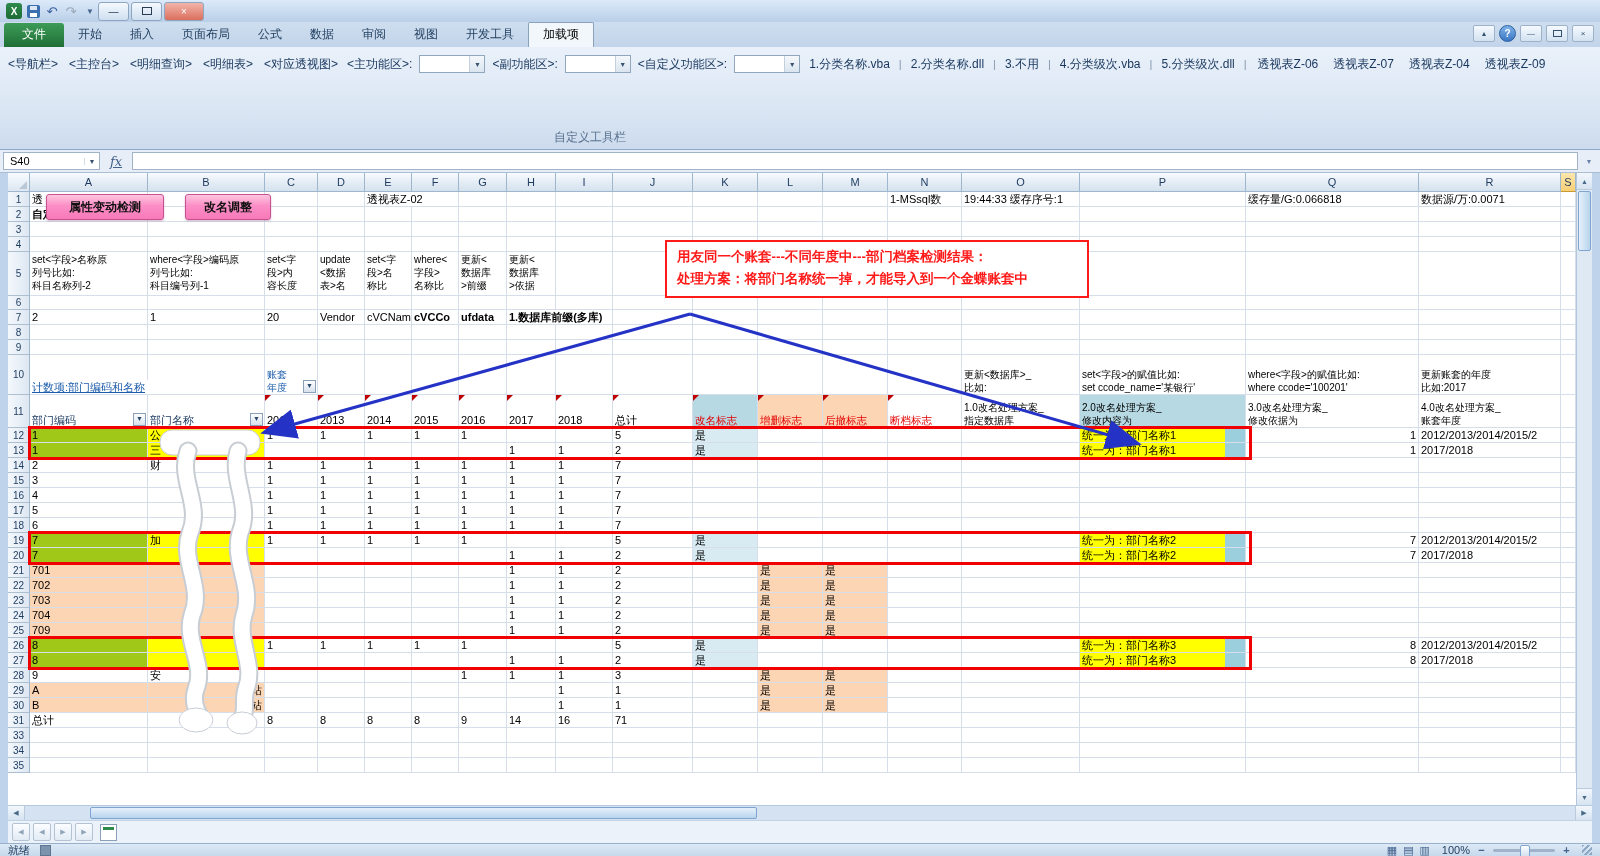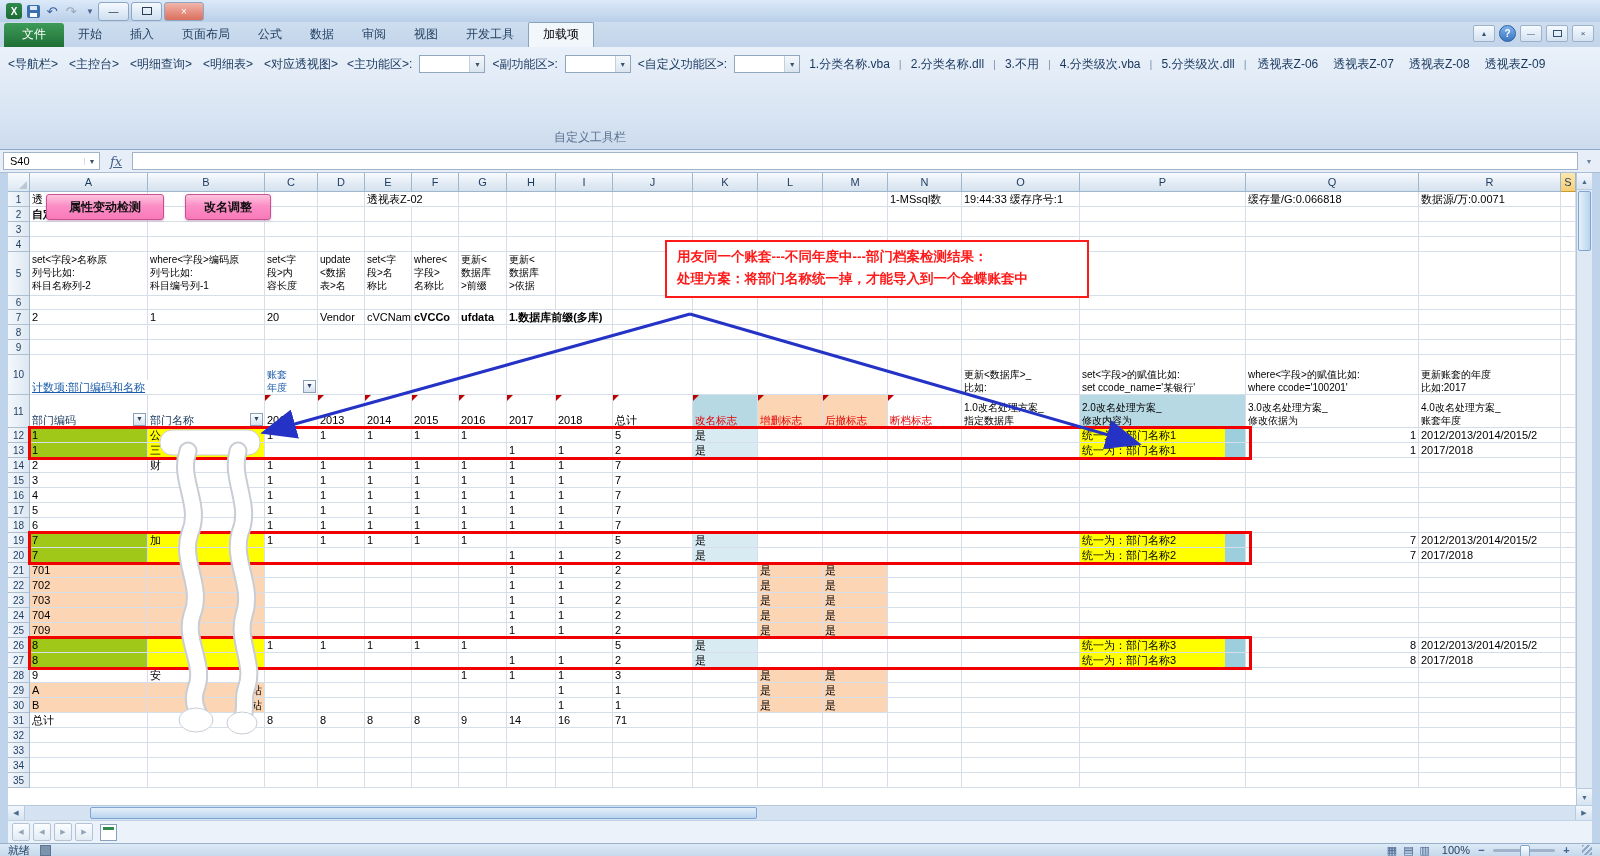--- a/index.html
+++ b/index.html
@@ -209,21 +209,21 @@
         <span class="alink">2.分类名称.dll</span>
         <span class="asep">|</span>
         <span class="alink">3.不用</span>
         <span class="asep">|</span>
         <span class="alink">4.分类级次.vba</span>
         <span class="asep">|</span>
         <span class="alink">5.分类级次.dll</span>
         <span class="asep">|</span>
         <span class="alink pv">透视表Z-06</span>
         <span class="alink pv">透视表Z-07</span>
-        <span class="alink pv">透视表Z-08</span>
+        <span class="alink pv">透视表Z-04</span>
         <span class="alink pv">透视表Z-09</span>
       </div>
     <div class="grouplabel">自定义工具栏</div>
   </div>
 
   <div class="fbar">
     <div class="namebox">
       <span class="nbtext">S40</span>
       <span class="nbarr">▼</span>
     </div>
@@ -1396,42 +1396,20 @@
           <div class="cell" style="width: 65px;"></div>
           <div class="cell" style="width: 65px;"></div>
           <div class="cell" style="width: 74px;"></div>
           <div class="cell" style="width: 118px;"></div>
           <div class="cell" style="width: 166px;"></div>
           <div class="cell" style="width: 173px;"></div>
           <div class="cell" style="width: 142px;"></div>
           <div class="cell" style="width: 15px;"></div>
         </div>
         <div class="grow" style="height: 15px;">
-          <div class="rowhdr">32</div>
-          <div class="cell" style="width: 118px;"></div>
-          <div class="cell" style="width: 117px;"></div>
-          <div class="cell" style="width: 53px;"></div>
-          <div class="cell" style="width: 47px;"></div>
-          <div class="cell" style="width: 47px;"></div>
-          <div class="cell" style="width: 47px;"></div>
-          <div class="cell" style="width: 48px;"></div>
-          <div class="cell" style="width: 49px;"></div>
-          <div class="cell" style="width: 57px;"></div>
-          <div class="cell" style="width: 80px;"></div>
-          <div class="cell" style="width: 65px;"></div>
-          <div class="cell" style="width: 65px;"></div>
-          <div class="cell" style="width: 65px;"></div>
-          <div class="cell" style="width: 74px;"></div>
-          <div class="cell" style="width: 118px;"></div>
-          <div class="cell" style="width: 166px;"></div>
-          <div class="cell" style="width: 173px;"></div>
-          <div class="cell" style="width: 142px;"></div>
-          <div class="cell" style="width: 15px;"></div>
-        </div>
-        <div class="grow" style="height: 15px;">
           <div class="rowhdr">33</div>
           <div class="cell" style="width: 118px;"></div>
           <div class="cell" style="width: 117px;"></div>
           <div class="cell" style="width: 53px;"></div>
           <div class="cell" style="width: 47px;"></div>
           <div class="cell" style="width: 47px;"></div>
           <div class="cell" style="width: 47px;"></div>
           <div class="cell" style="width: 48px;"></div>
           <div class="cell" style="width: 49px;"></div>
           <div class="cell" style="width: 57px;"></div>

